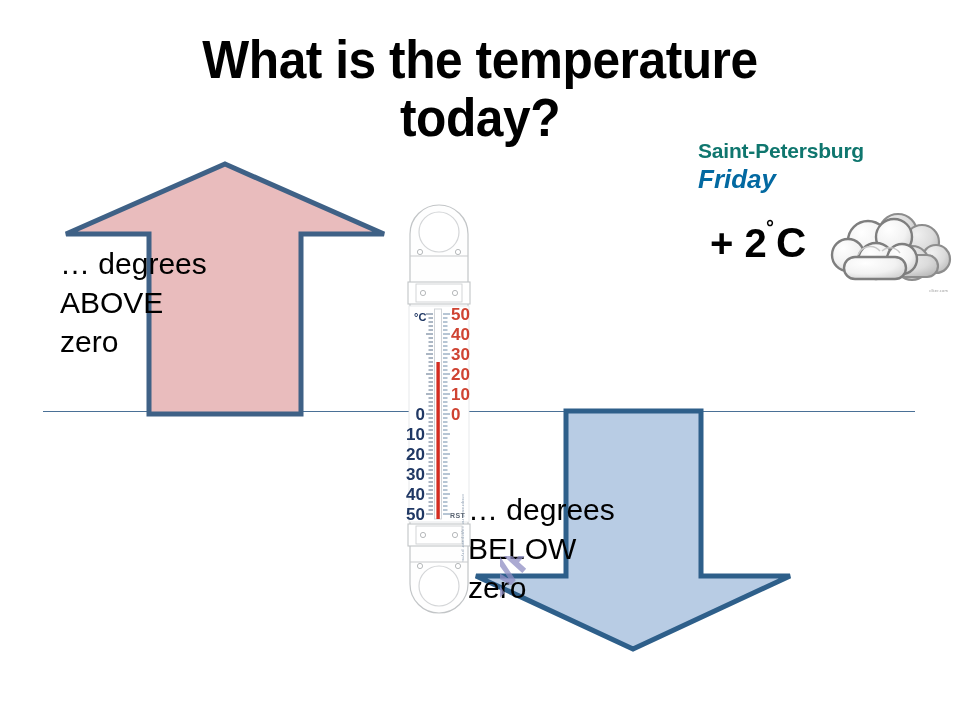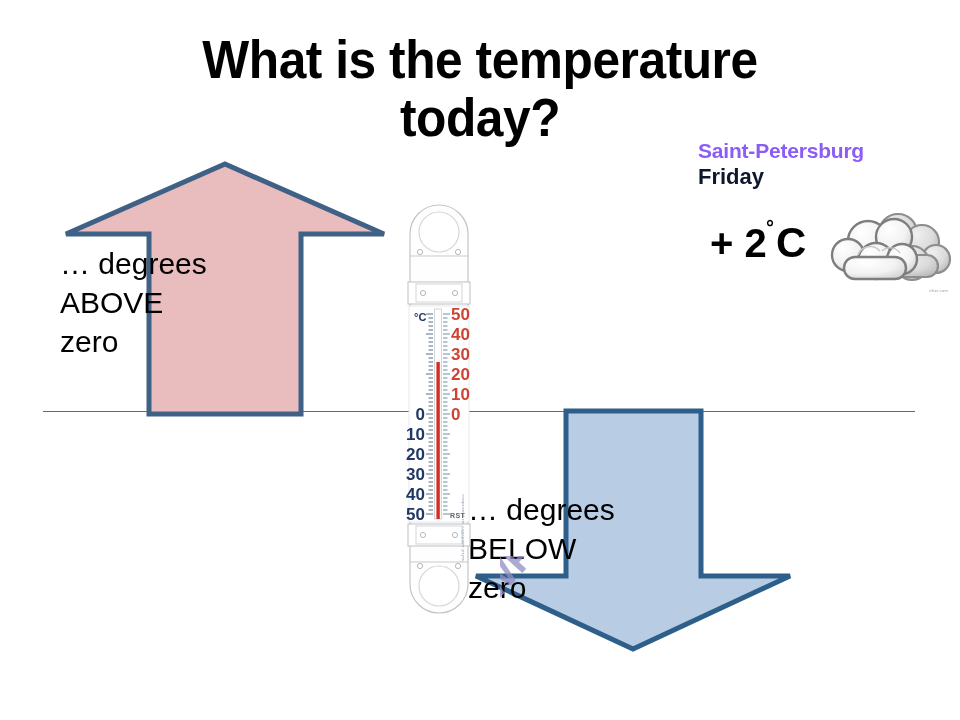--- a/index.html
+++ b/index.html
@@ -98,29 +98,30 @@
     position: absolute;
     left: 698px;
     top: 131px;
     width: 255px;
   }
   #city {
     font-family: "Liberation Sans", sans-serif;
     font-weight: bold;
     font-size: 21px;
     line-height: 1.1;
-    color: #8b5cf6;
+    color: #0f766e;
     letter-spacing: -0.2px;
   }
   #weekday {
     font-family: "Liberation Sans", sans-serif;
     font-weight: bold;
-    font-size: 22px;
+    font-style: italic;
+    font-size: 26px;
     line-height: 1.35;
-    color: #0f172a;
+    color: #0369a1;
   }
   #temp-row {
     position: absolute;
     left: 8px;
     top: 82px;
     width: 250px;
     height: 62px;
   }
   #temp-value {
     position: absolute;

